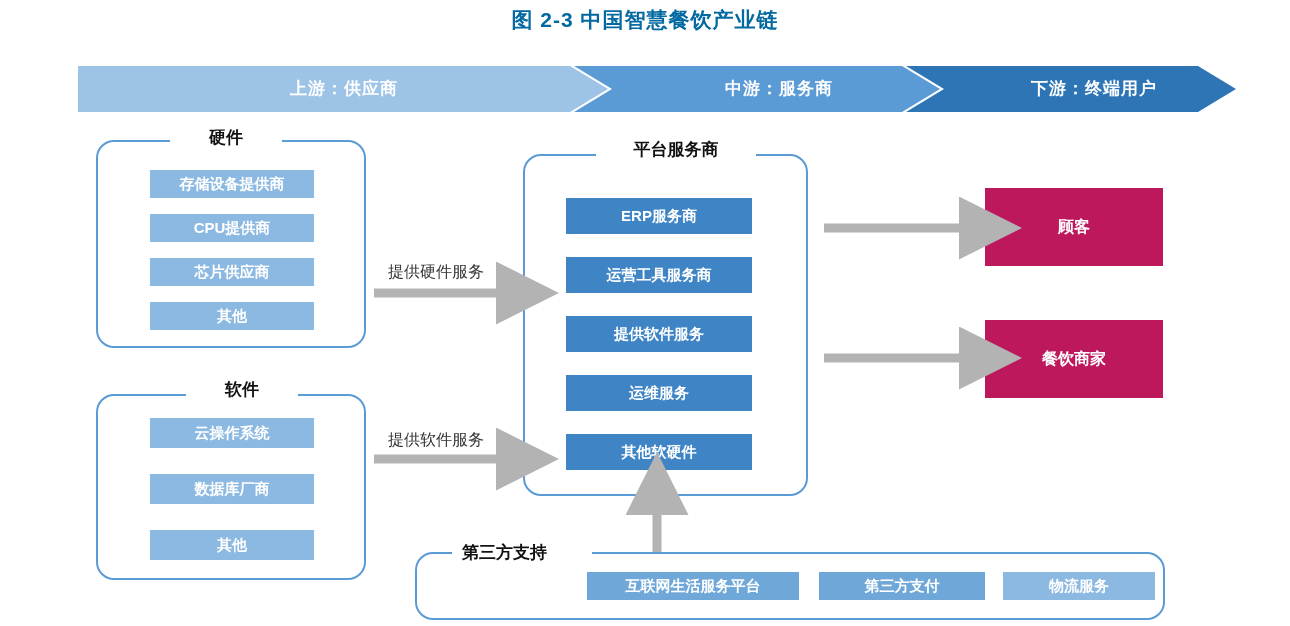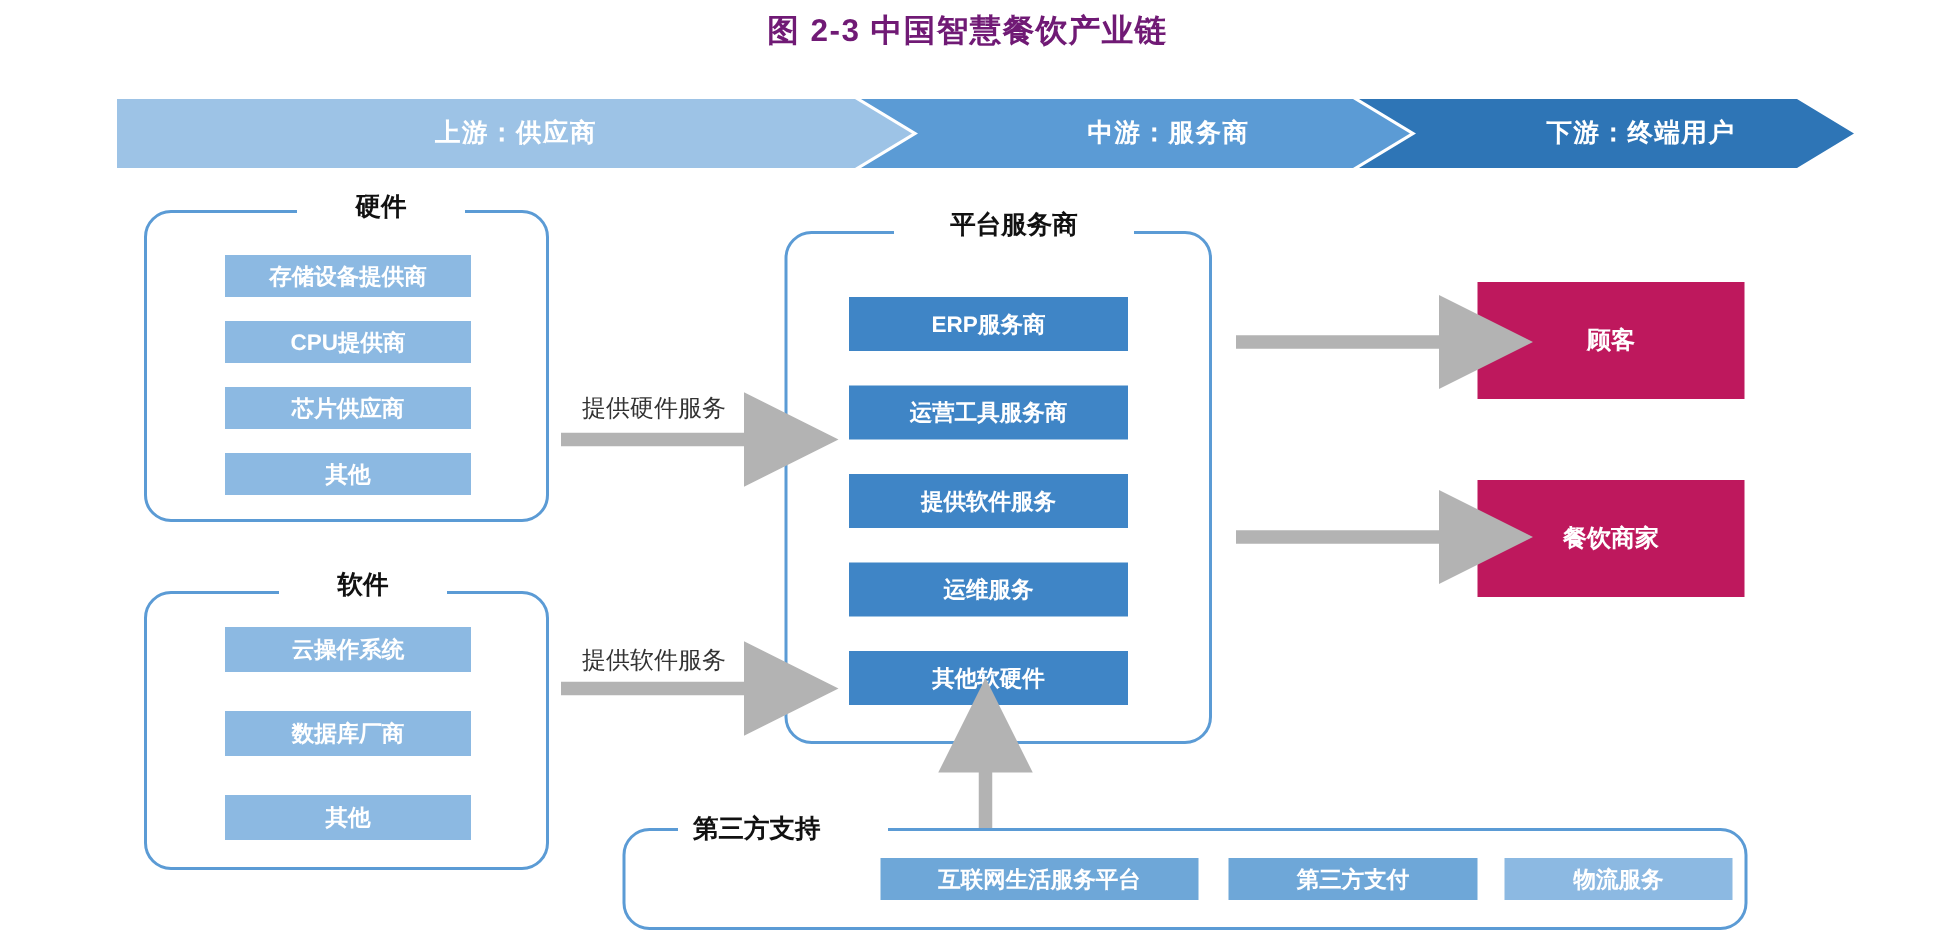--- a/index.html
+++ b/index.html
@@ -24,21 +24,21 @@
   
   #chart-title {
     position: absolute;
     top: 6px;
     left: 0;
     width: 1290px;
     text-align: center;
     font-size: 21px;
     font-weight: bold;
     letter-spacing: 1px;
-    color: #701a75;
+    color: #0369a1;
   }
 
   
   #stage-banner {
     position: absolute;
     left: 78px;
     top: 66px;
     width: 1158px;
     height: 46px;
   }
@@ -128,21 +128,21 @@
       <polygon points="496,0 824,0 862,23 824,46 496,46 534,23" fill="#5b9bd5"></polygon>
 
       <polygon points="828,0 1120,0 1158,23 1120,46 828,46 866,23" fill="#2e75b6"></polygon>
     </svg>
     <div class="stage-label" style="left:0px;width:500px;">上游：供应商</div>
     <div class="stage-label" style="left:520px;width:330px;">中游：服务商</div>
     <div class="stage-label" style="left:860px;width:280px;">下游：终端用户</div>
   </div>
 
   <div class="group-box" style="left:96px;top:140px;width:270px;height:208px;"></div>
-  <div class="group-title" style="left:198px;top:128px;width:92px;">硬件</div>
+  <div class="group-title" style="left:170px;top:128px;width:92px;">硬件</div>
 
   <div class="chip chip-light" style="left:150px;top:170px;width:164px;height:28px;">存储设备提供商</div>
   <div class="chip chip-light" style="left:150px;top:214px;width:164px;height:28px;">CPU提供商</div>
   <div class="chip chip-light" style="left:150px;top:258px;width:164px;height:28px;">芯片供应商</div>
   <div class="chip chip-light" style="left:150px;top:302px;width:164px;height:28px;">其他</div>
 
   <div class="group-box" style="left:96px;top:394px;width:270px;height:186px;"></div>
   <div class="group-title" style="left:186px;top:380px;width:92px;">软件</div>
 
   <div class="chip chip-light" style="left:150px;top:418px;width:164px;height:30px;">云操作系统</div>

